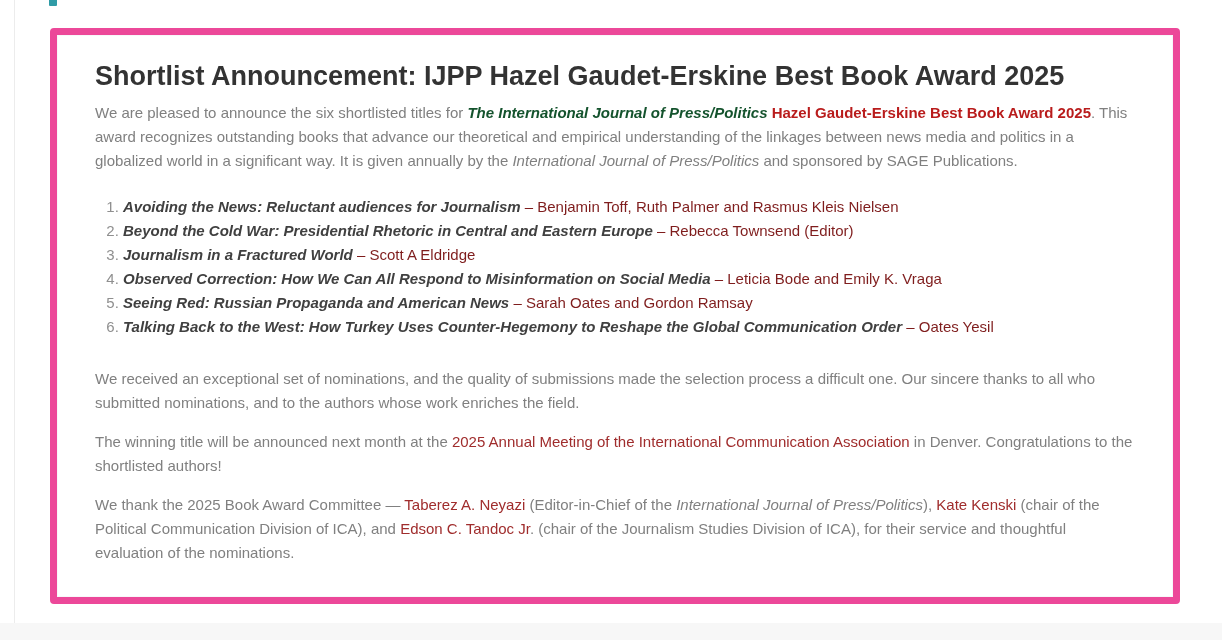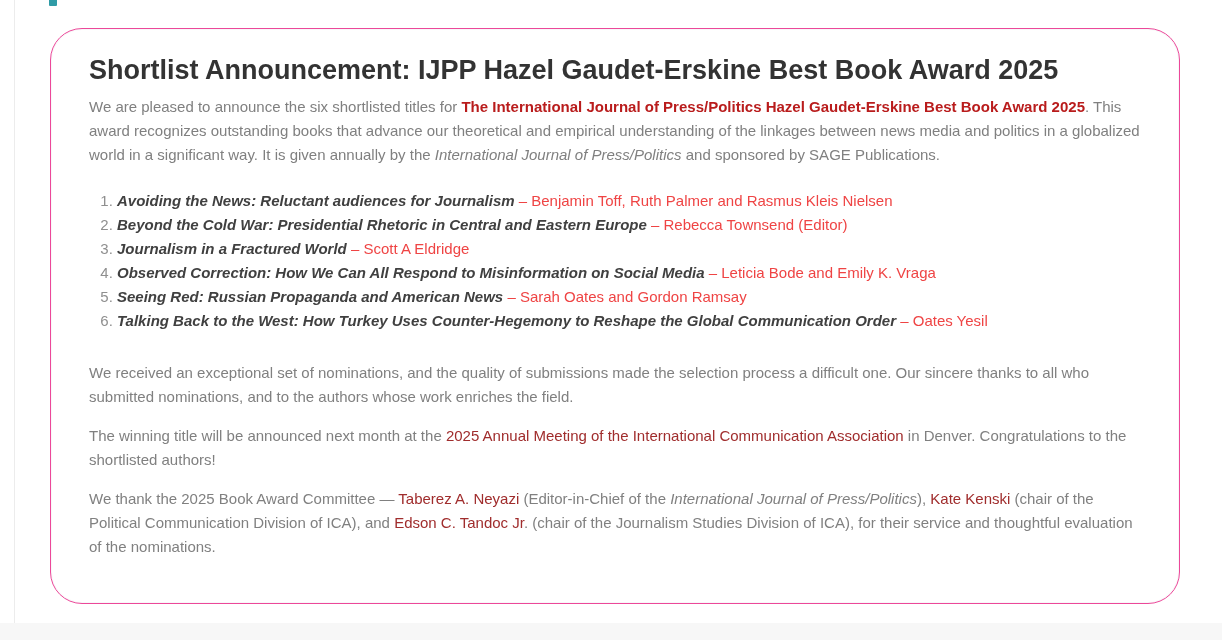--- a/index.html
+++ b/index.html
@@ -28,22 +28,22 @@
     left: 0; bottom: 0;
     width: 1222px; height: 17px;
     background: #f7f7f7;
   }
   .card {
     position: absolute;
     left: 50px; top: 28px;
     width: 1130px;
     height: 576px;
     background: #ffffff;
-    border: 1px solid #ec4899;
-    border-radius: 32px;
+    border: 7px solid #ec4899;
+    border-radius: 4px;
     padding: 26px 36px 14px 38px;
     box-shadow: inset 0 0 0 1px rgba(203,210,217,0.15);
   }
   h1.page-title {
     font-size: 27px;
     font-weight: 700;
     color: #333333;
     letter-spacing: 0;
     margin: 0 0 9px 0;
   }
@@ -66,24 +66,24 @@
     font-size: 15px;
     line-height: 24px;
     color: #8f8f8f;
   }
   ol.shortlist li { margin: 0; }
   .book-title {
     font-weight: 700;
     font-style: italic;
     color: #404040;
   }
-  .book-authors { color: #ef4444; }
+  .book-authors { color: #7f1d1d; }
   .seg { }
   .seg-b  { font-weight: 700; color: #b91c1c; }
-  .seg-bi { font-weight: 700; color: #b91c1c; text-align: center; }
+  .seg-bi { font-weight: 700; font-style: italic; color: #14532d; text-align: center; }
   .seg-i  { font-style: italic; }
   a.seg-link {
     color: #a02d2d;
     text-decoration: none;
     cursor: pointer;
   }
 </style>
 </head>
 <body>
 

